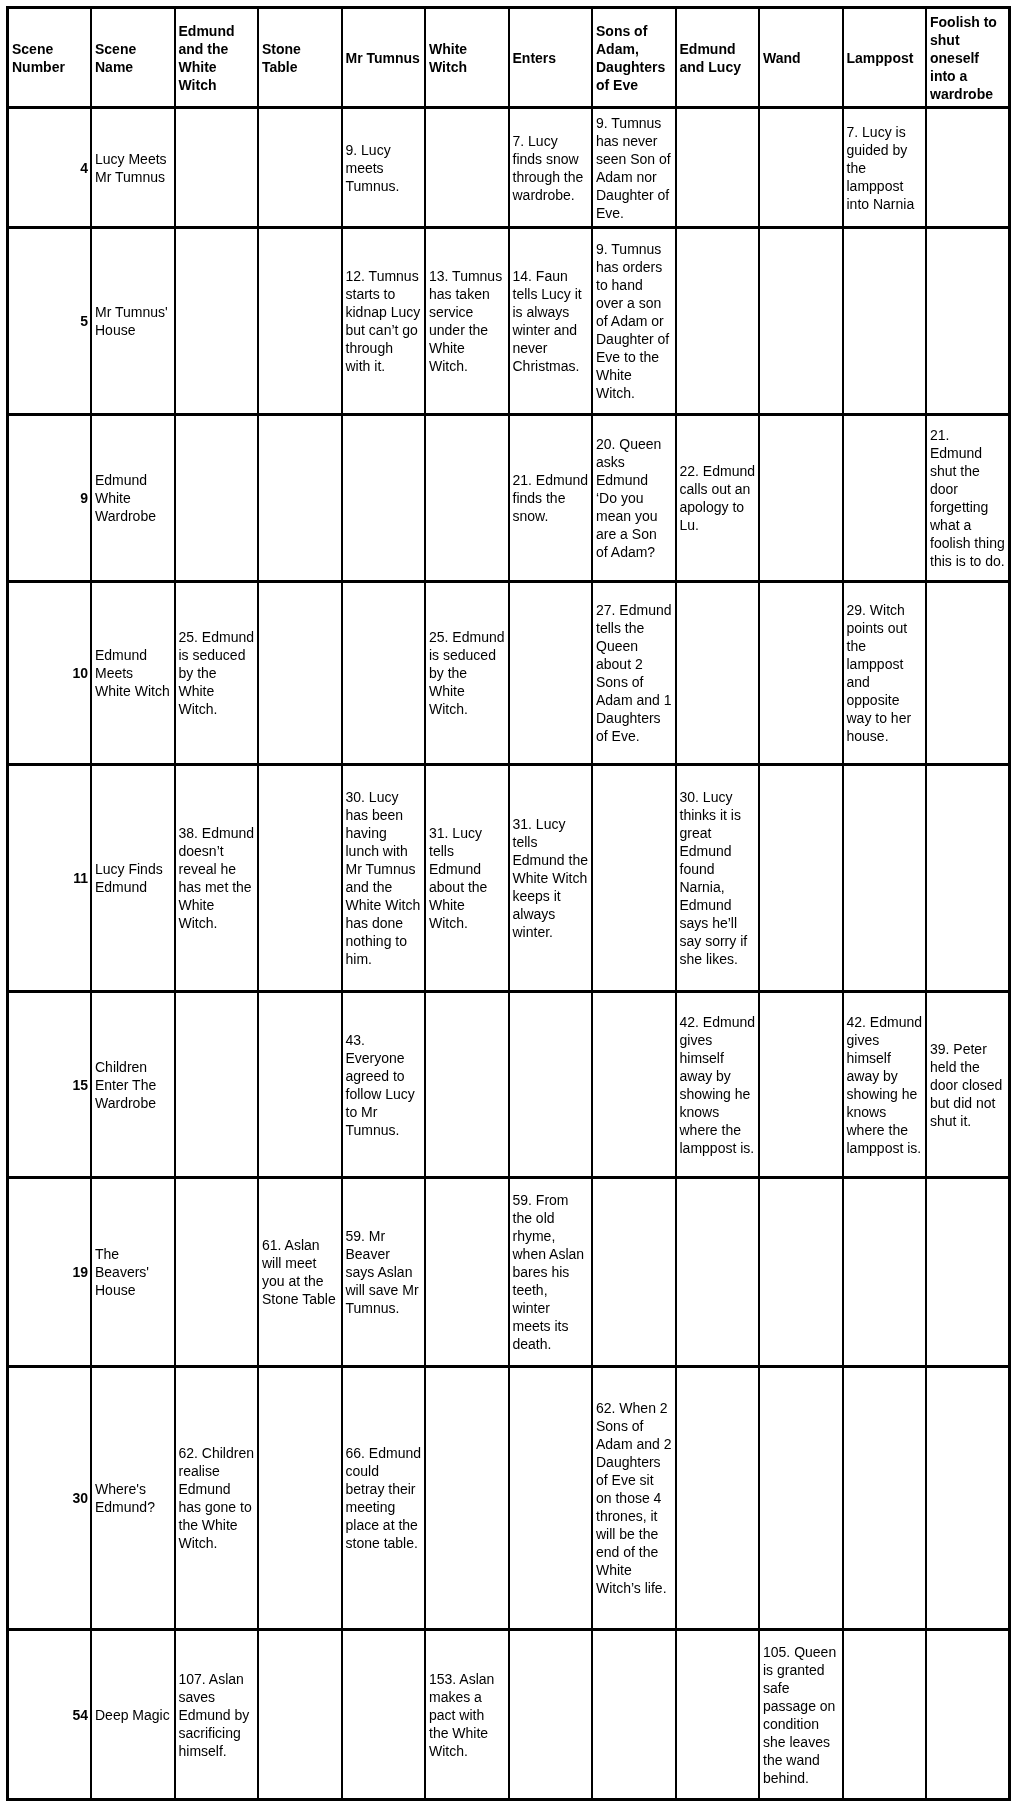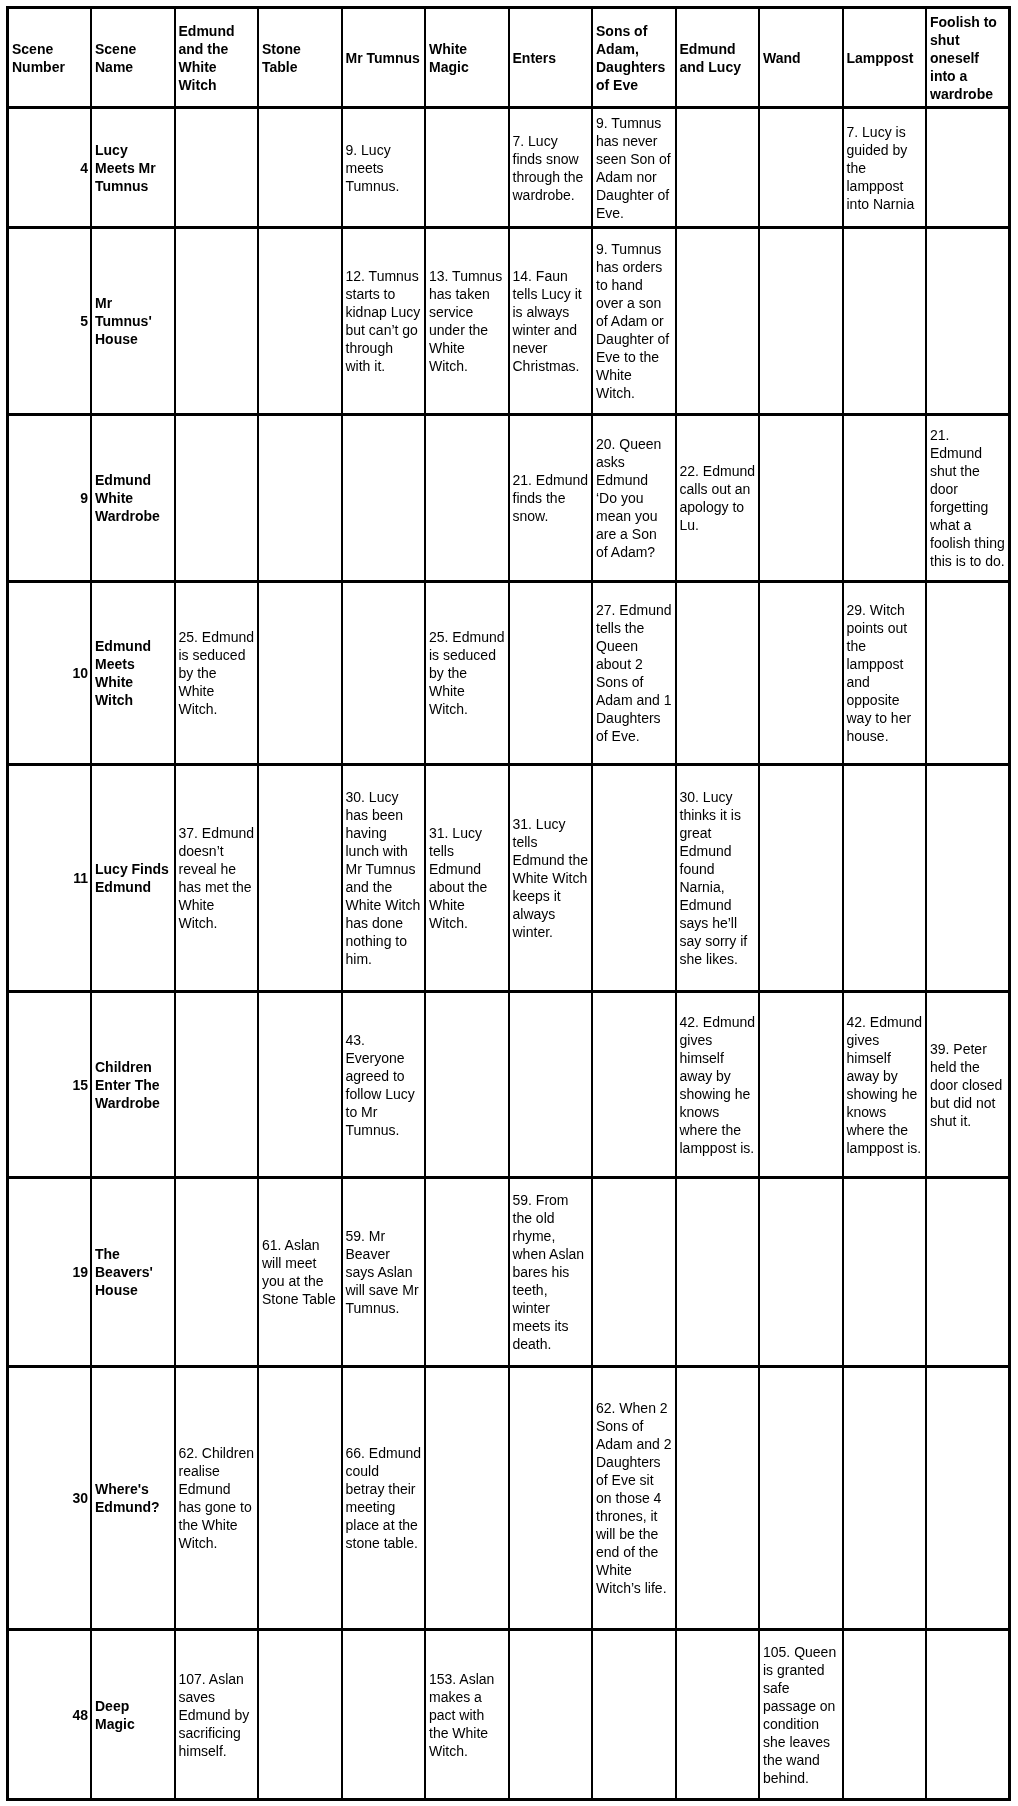--- a/index.html
+++ b/index.html
@@ -32,35 +32,35 @@
   }
   th {
     font-weight: bold;
   }
   td.num {
     text-align: right;
     font-weight: bold;
     padding-right: 2px;
   }
   td.name {
-    font-weight: bold;
+    font-weight: normal;
   }
 </style>
 </head>
 <body>
 
 <table class="scene-table">
   <thead>
     <tr style="height:100px;">
         <th>Scene Number</th>
         <th>Scene Name</th>
         <th>Edmund and the White Witch</th>
         <th>Stone Table</th>
         <th>Mr Tumnus</th>
-        <th>White Magic</th>
+        <th>White Witch</th>
         <th>Enters</th>
         <th>Sons of Adam, Daughters of Eve</th>
         <th>Edmund and Lucy</th>
         <th>Wand</th>
         <th>Lamppost</th>
         <th>Foolish to shut oneself into a wardrobe</th>
       </tr>
   </thead>
   <tbody>
       <tr style="height: 120px;">
@@ -115,21 +115,21 @@
         <td class="note"></td>
         <td class="note">27. Edmund tells the Queen about 2 Sons of Adam and 1 Daughters of Eve.</td>
         <td class="note"></td>
         <td class="note"></td>
         <td class="note">29. Witch points out the lamppost and opposite way to her house.</td>
         <td class="note"></td>
       </tr>
       <tr style="height: 227px;">
         <td class="num">11</td>
         <td class="name">Lucy Finds Edmund</td>
-        <td class="note">37. Edmund doesn’t reveal he has met the White Witch.</td>
+        <td class="note">38. Edmund doesn’t reveal he has met the White Witch.</td>
         <td class="note"></td>
         <td class="note">30. Lucy has been having lunch with Mr Tumnus and the White Witch has done nothing to him.</td>
         <td class="note">31. Lucy tells Edmund about the White Witch.</td>
         <td class="note">31. Lucy tells Edmund the White Witch keeps it always winter.</td>
         <td class="note"></td>
         <td class="note">30. Lucy thinks it is great Edmund found Narnia, Edmund says he’ll say sorry if she likes.</td>
         <td class="note"></td>
         <td class="note"></td>
         <td class="note"></td>
       </tr>
@@ -169,21 +169,21 @@
         <td class="note">66. Edmund could betray their meeting place at the stone table.</td>
         <td class="note"></td>
         <td class="note"></td>
         <td class="note">62. When 2 Sons of Adam and 2 Daughters of Eve sit on those 4 thrones, it will be the end of the White Witch’s life.</td>
         <td class="note"></td>
         <td class="note"></td>
         <td class="note"></td>
         <td class="note"></td>
       </tr>
       <tr style="height: 170px;">
-        <td class="num">48</td>
+        <td class="num">54</td>
         <td class="name">Deep Magic</td>
         <td class="note">107. Aslan saves Edmund by sacrificing himself.</td>
         <td class="note"></td>
         <td class="note"></td>
         <td class="note">153. Aslan makes a pact with the White Witch.</td>
         <td class="note"></td>
         <td class="note"></td>
         <td class="note"></td>
         <td class="note">105. Queen is granted safe passage on condition she leaves the wand behind.</td>
         <td class="note"></td>

